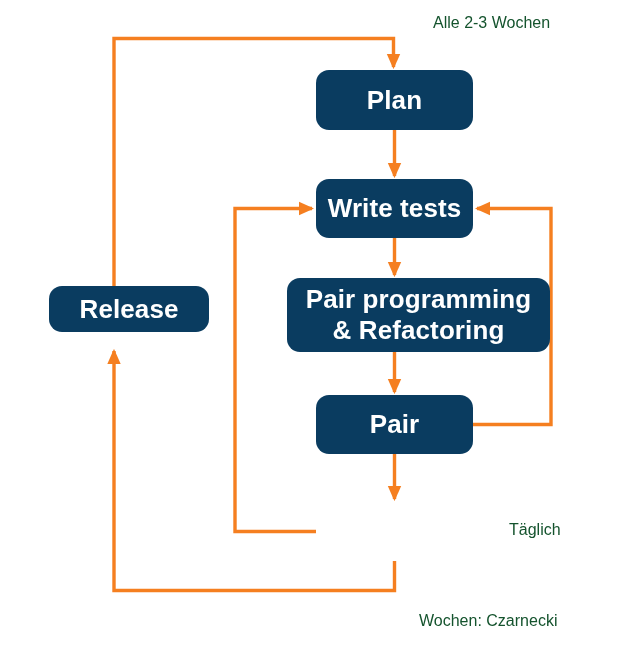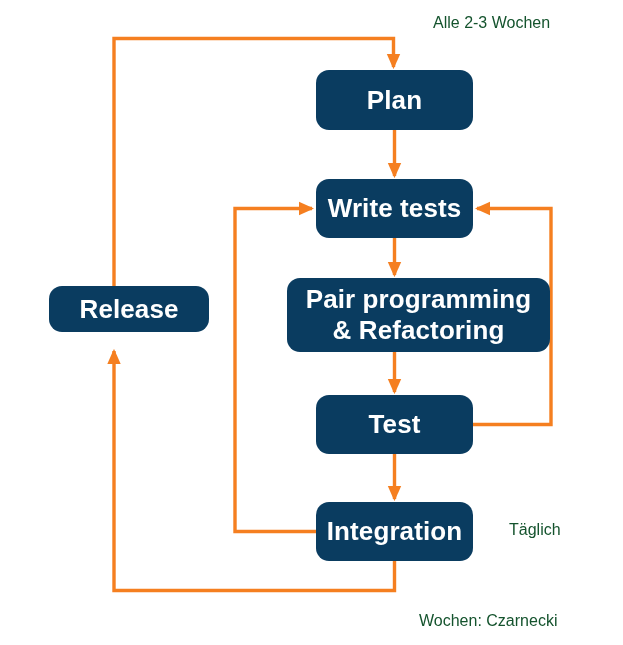--- a/index.html
+++ b/index.html
@@ -101,26 +101,23 @@
   <div class="node" id="node-write-tests">
     <span class="node-label">Write tests</span>
   </div>
 
   <div class="node" id="node-pair">
     <span class="node-label">Pair programming
 &amp; Refactoring</span>
   </div>
 
   <div class="node" id="node-test">
-    <span class="node-label">Test</span>
+    <span class="node-label">Pair</span>
   </div>
 
-  <div class="node" id="node-integration">
-    <span class="node-label">Integration</span>
-  </div>
 
   <div class="node" id="node-release">
     <span class="node-label">Release</span>
   </div>
 
   <div class="annot" id="annot-cadence">Alle 2-3 Wochen</div>
 
   <div class="annot" id="annot-daily">Täglich</div>
 
   <div class="annot" id="annot-source">Wochen: Czarnecki</div>

